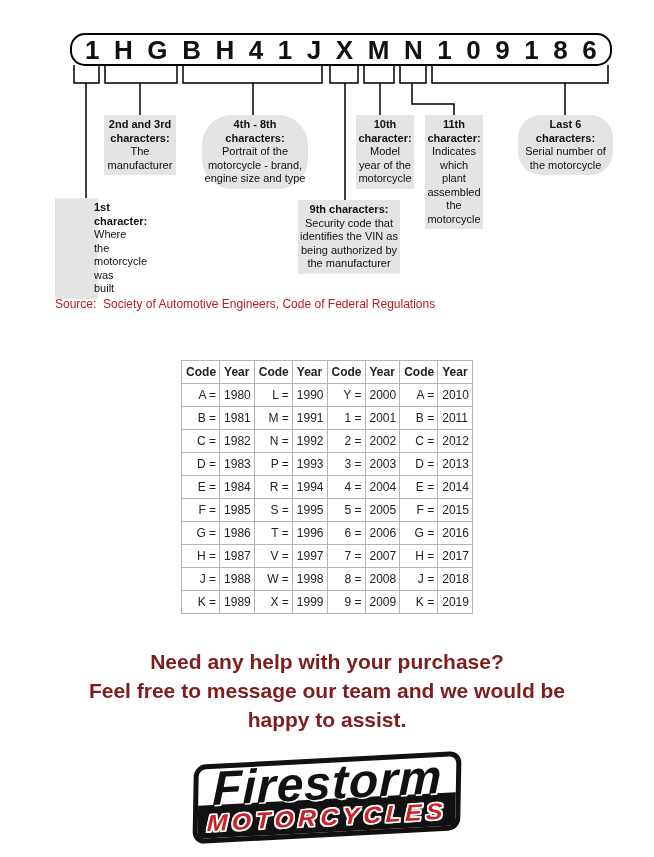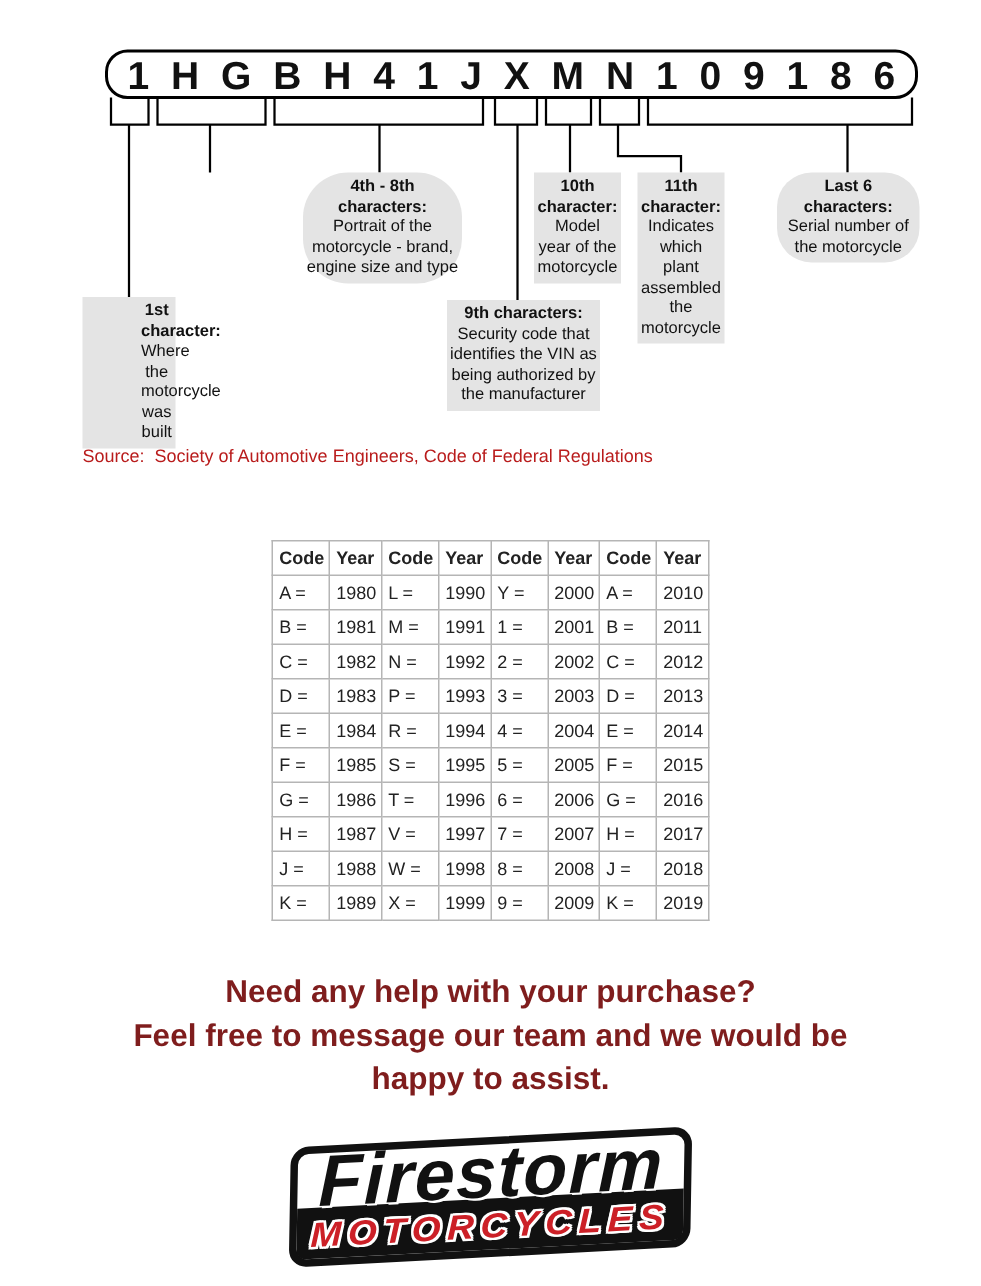--- a/index.html
+++ b/index.html
@@ -30,21 +30,21 @@
     font-weight:bold;font-size:26px;line-height:26px;color:#111;
   }
 
   .label-box{
     position:absolute;background:var(--box-bg);
     font-size:11px;line-height:13.5px;text-align:center;
     padding:3px 2px;color:#111;
   }
   .label-box .box-title{font-weight:bold;display:block;}
   .label-box .box-desc{font-weight:normal;}
-  .b1{left:55px;top:198px;width:62px;padding-left:39px;}
+  .b1{left:55px;top:198px;width:43px;padding-left:39px;}
   .b2{left:104px;top:115px;width:72px;}
   .b3{left:202px;top:115px;width:106px;border-radius:30px;}
   .b4{left:298px;top:200px;width:102px;}
   .b5{left:356px;top:115px;width:58px;}
   .b6{left:425px;top:115px;width:58px;}
   .b7{left:518px;top:115px;width:95px;border-radius:23px;}
 
   .source{
     position:absolute;left:55px;top:297px;font-size:12px;color:#b91c1c;
     white-space:pre-wrap;
@@ -53,21 +53,21 @@
   
   .year-table{
     border-collapse:collapse;margin:0 auto;background:#fff;
   }
   .year-table th,.year-table td{
     border:1px solid var(--tbl-border);
     font-size:12px;color:#222;text-align:left;
     height:23px;padding:0 3px 0 4px;
   }
   .year-table th{font-weight:bold;}
-  .year-table .col-code{width:37px;}
+  .year-table .col-code{width:37px;text-align:right;}
   .year-table .col-year{width:34px;}
 
   
   .help{
     margin-top:33px;text-align:center;font-weight:bold;
     font-size:21px;line-height:29px;color:#7f1d1d;
   }
   .help p{margin:0;}
   .help .wrap2{max-width:520px;margin:0 auto;}
 
@@ -141,20 +141,24 @@
       <span class="ch">9</span>
       <span class="ch">1</span>
       <span class="ch">8</span>
       <span class="ch">6</span>
     </div>
 
   <div class="label-box b1">
     <span class="box-title">1st character:</span>
     <span class="box-desc">Where the motorcycle was built</span>
   </div>
+  <div class="label-box b2">
+    <span class="box-title">2nd and 3rd characters:</span>
+    <span class="box-desc">The manufacturer</span>
+  </div>
   <div class="label-box b3">
     <span class="box-title">4th - 8th characters:</span>
     <span class="box-desc">Portrait of the motorcycle - brand, engine size and type</span>
   </div>
   <div class="label-box b4">
     <span class="box-title">9th characters:</span>
     <span class="box-desc">Security code that identifies the VIN as being authorized by the manufacturer</span>
   </div>
   <div class="label-box b5">
     <span class="box-title">10th character:</span>

